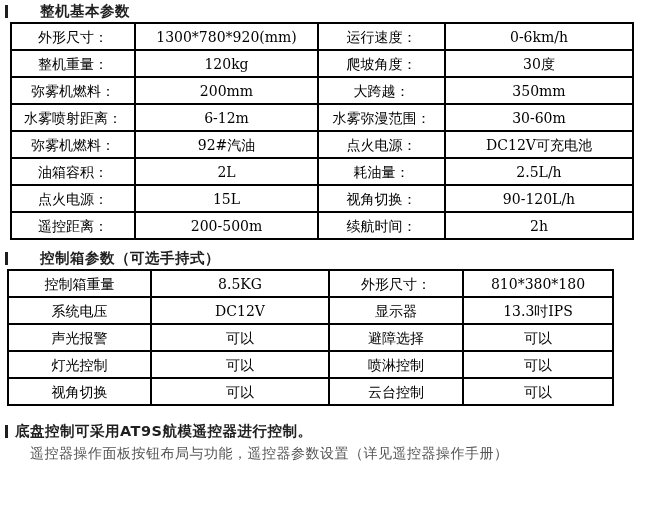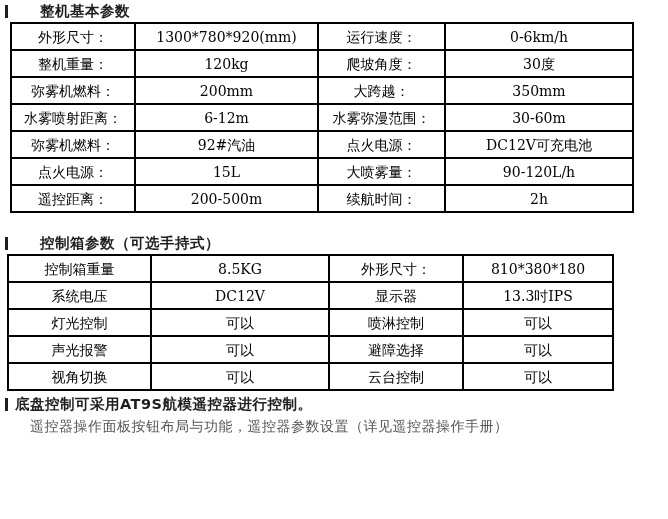--- a/index.html
+++ b/index.html
@@ -9,30 +9,30 @@
   }
   .sec-header {
     display:flex; align-items:center;
     font-family:"DejaVu Sans", sans-serif; font-weight:bold;
     font-size:14.5px; color:#1f1f1f; letter-spacing:0.5px;gap:25px;
   }
   .sec-header .bar {
     width:3px; height:13px; background:#1f1f1f; margin:0 7px 0 0; flex:0 0 auto;
   }
   #header-basic  { padding:3px 0 0 5px; height:17px; }
-  #header-control{ padding:22px 0 0 5px; height:17px; }
+  #header-control{ padding:10px 0 0 5px; height:17px; }
   table.spec { border-collapse:collapse; table-layout:fixed; }
   table.spec td {
     border:2px solid #000000; height:25px; padding:0;
     text-align:center; vertical-align:middle;
     font-size:14px; color:#000000; line-height:1;
     white-space:nowrap; overflow:hidden;
   }
   #table-basic   { margin:2px 0 0 10px; width:622px; }
-  #table-control { margin:2px 0 4px 7px;  width:605px; }
+  #table-control { margin:2px 0 16px 7px;  width:605px; }
   .footer-bold {
     display:flex; align-items:center; margin:2px 0 0 5px;
     font-family:"DejaVu Sans", sans-serif; font-weight:bold;
     font-size:14.5px; color:#1f1f1f; letter-spacing:0.5px;
   }
   .footer-bold .bar {
     width:3px; height:13px; background:#1f1f1f; margin:0 7px 0 0; flex:0 0 auto;
   }
   .footer-note {
     margin:4px 0 0 30px; font-family:"DejaVu Sans", sans-serif;
@@ -81,23 +81,29 @@
         <td>水雾弥漫范围：</td>
         <td>30-60m</td>
       </tr>
       <tr>
         <td>弥雾机燃料：</td>
         <td>92#汽油</td>
         <td>点火电源：</td>
         <td>DC12V可充电池</td>
       </tr>
       <tr>
+        <td>油箱容积：</td>
+        <td>2L</td>
+        <td>耗油量：</td>
+        <td>2.5L/h</td>
+      </tr>
+      <tr>
         <td>点火电源：</td>
         <td>15L</td>
-        <td>大喷雾量：</td>
+        <td>视角切换：</td>
         <td>90-120L/h</td>
       </tr>
       <tr>
         <td>遥控距离：</td>
         <td>200-500m</td>
         <td>续航时间：</td>
         <td>2h</td>
       </tr>
     </tbody>
   </table>
@@ -121,29 +127,29 @@
         <td>外形尺寸：</td>
         <td>810*380*180</td>
       </tr>
       <tr>
         <td>系统电压</td>
         <td>DC12V</td>
         <td>显示器</td>
         <td>13.3吋IPS</td>
       </tr>
       <tr>
+        <td>声光报警</td>
+        <td>可以</td>
+        <td>避障选择</td>
+        <td>可以</td>
+      </tr>
+      <tr>
         <td>灯光控制</td>
         <td>可以</td>
         <td>喷淋控制</td>
-        <td>可以</td>
-      </tr>
-      <tr>
-        <td>声光报警</td>
-        <td>可以</td>
-        <td>避障选择</td>
         <td>可以</td>
       </tr>
       <tr>
         <td>视角切换</td>
         <td>可以</td>
         <td>云台控制</td>
         <td>可以</td>
       </tr>
     </tbody>
   </table>

